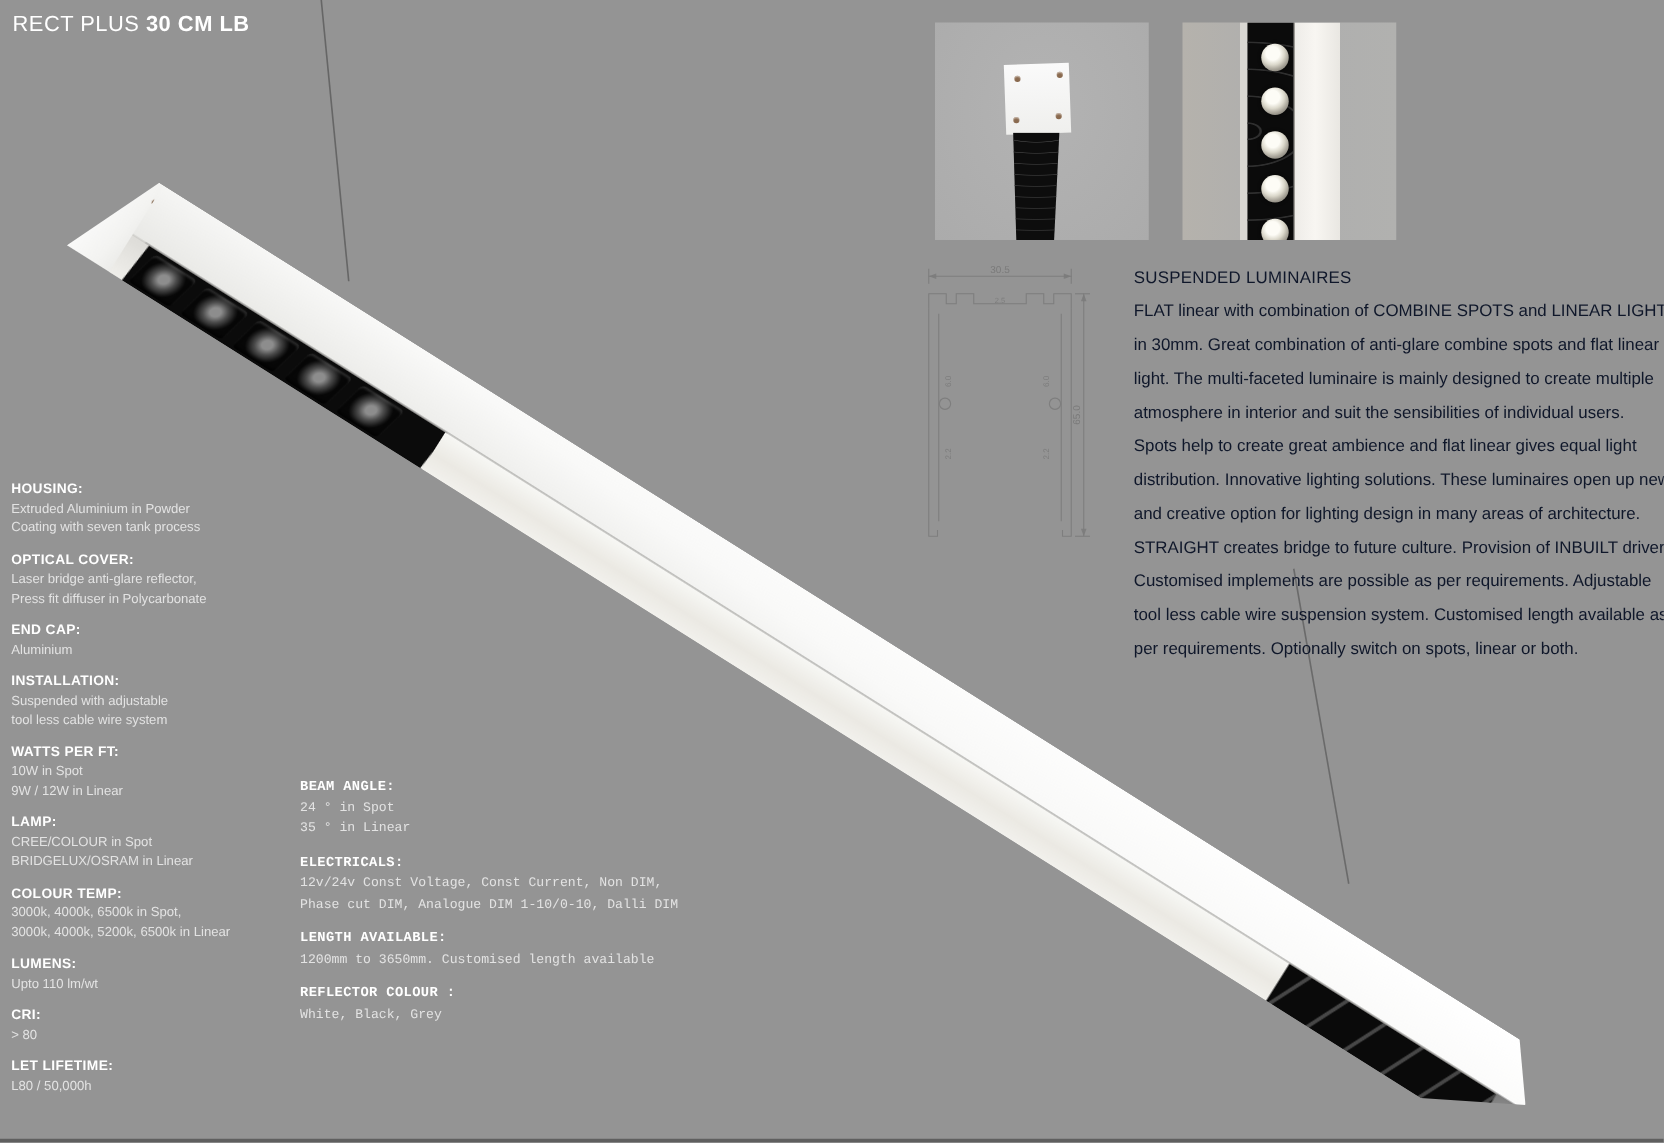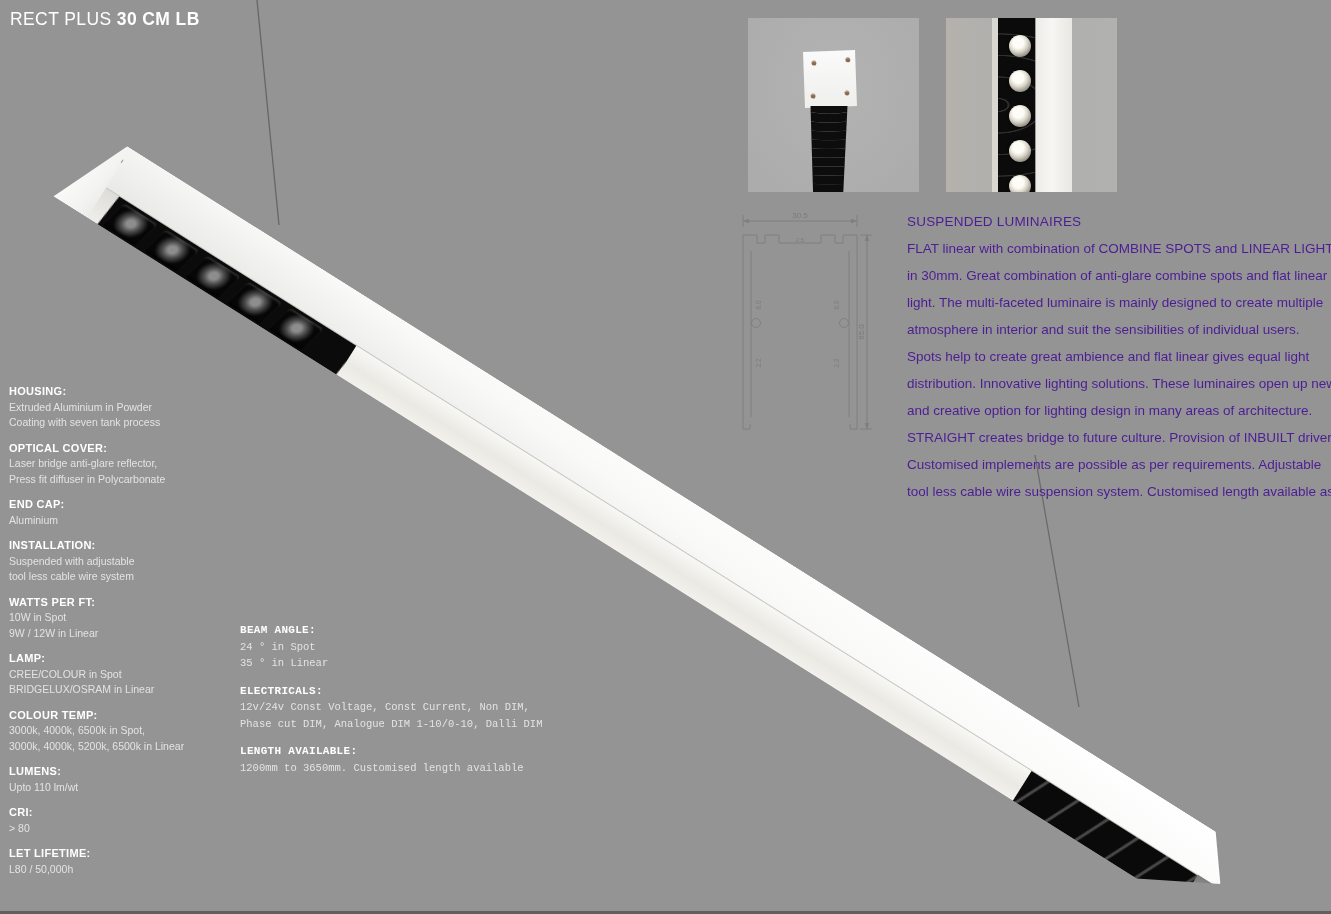--- a/index.html
+++ b/index.html
@@ -82,21 +82,21 @@
     left:63px;
     background:radial-gradient(circle at 42% 35%, #fdfcf6 0 28%, #dbd8cb 48%, #a9a59a 66%, #56534c 100%);
     box-shadow:0 0 3px rgba(0,0,0,.7); }
 
   
   #drawing { position:absolute; left:735px; top:205px; z-index:2; }
   #drawing text { font-family:"Liberation Sans", sans-serif; fill:#767676; }
 
   
   .desc { position:absolute; left:907px; top:208px; width:400px; z-index:3;
-    color:#4c1d95; font-size:13.5px; }
+    color:#0f172a; font-size:13.5px; }
   .desc .dh { line-height:27px; margin-bottom:0; letter-spacing:.2px; }
   .desc .dl { line-height:27px; white-space:nowrap; }
 
   
   .specs { position:absolute; z-index:3; }
   #left-specs  { left:9px;  top:384px; width:226px; }
   #mid-specs   { left:240px; top:622px; width:255px; }
   .sec { margin-bottom:10px; }
   #mid-specs .sec { margin-bottom:11px;font-family:Liberation Mono, monospace; }
   .sh { color:#ffffff; font-weight:bold; font-size:11px; line-height:15.5px;
@@ -202,20 +202,21 @@
     <div class="dl">FLAT linear with combination of COMBINE SPOTS and LINEAR LIGHT</div>
     <div class="dl">in 30mm. Great combination of anti-glare combine spots and flat linear</div>
     <div class="dl">light. The multi-faceted luminaire is mainly designed to create multiple</div>
     <div class="dl">atmosphere in interior and suit the sensibilities of individual users.</div>
     <div class="dl">Spots help to create great ambience and flat linear gives equal light</div>
     <div class="dl">distribution. Innovative lighting solutions. These luminaires open up new</div>
     <div class="dl">and creative option for lighting design in many areas of architecture.</div>
     <div class="dl">STRAIGHT creates bridge to future culture. Provision of INBUILT drivers.</div>
     <div class="dl">Customised implements are possible as per requirements. Adjustable</div>
     <div class="dl">tool less cable wire suspension system. Customised length available as</div>
+    <div class="dl">per requirements. Optionally switch on spots, linear or both.</div>
   </div>
 
   <div class="specs" id="left-specs">
     <div class="sec">
       <div class="sh">HOUSING:</div>
       <div class="sl">Extruded Aluminium in Powder</div>
       <div class="sl">Coating with seven tank process</div>
     </div>
     <div class="sec">
       <div class="sh">OPTICAL COVER:</div>
@@ -268,16 +269,20 @@
     </div>
     <div class="sec">
       <div class="sh">ELECTRICALS:</div>
       <div class="sl">12v/24v Const Voltage, Const Current, Non DIM,</div>
       <div class="sl">Phase cut DIM, Analogue DIM 1-10/0-10, Dalli DIM</div>
     </div>
     <div class="sec">
       <div class="sh">LENGTH AVAILABLE:</div>
       <div class="sl">1200mm to 3650mm. Customised length available</div>
     </div>
+    <div class="sec">
+      <div class="sh">REFLECTOR COLOUR :</div>
+      <div class="sl">White, Black, Grey</div>
+    </div>
   </div>
 
   <div class="bottom-line"></div>
 </div>
 
 </body></html>

